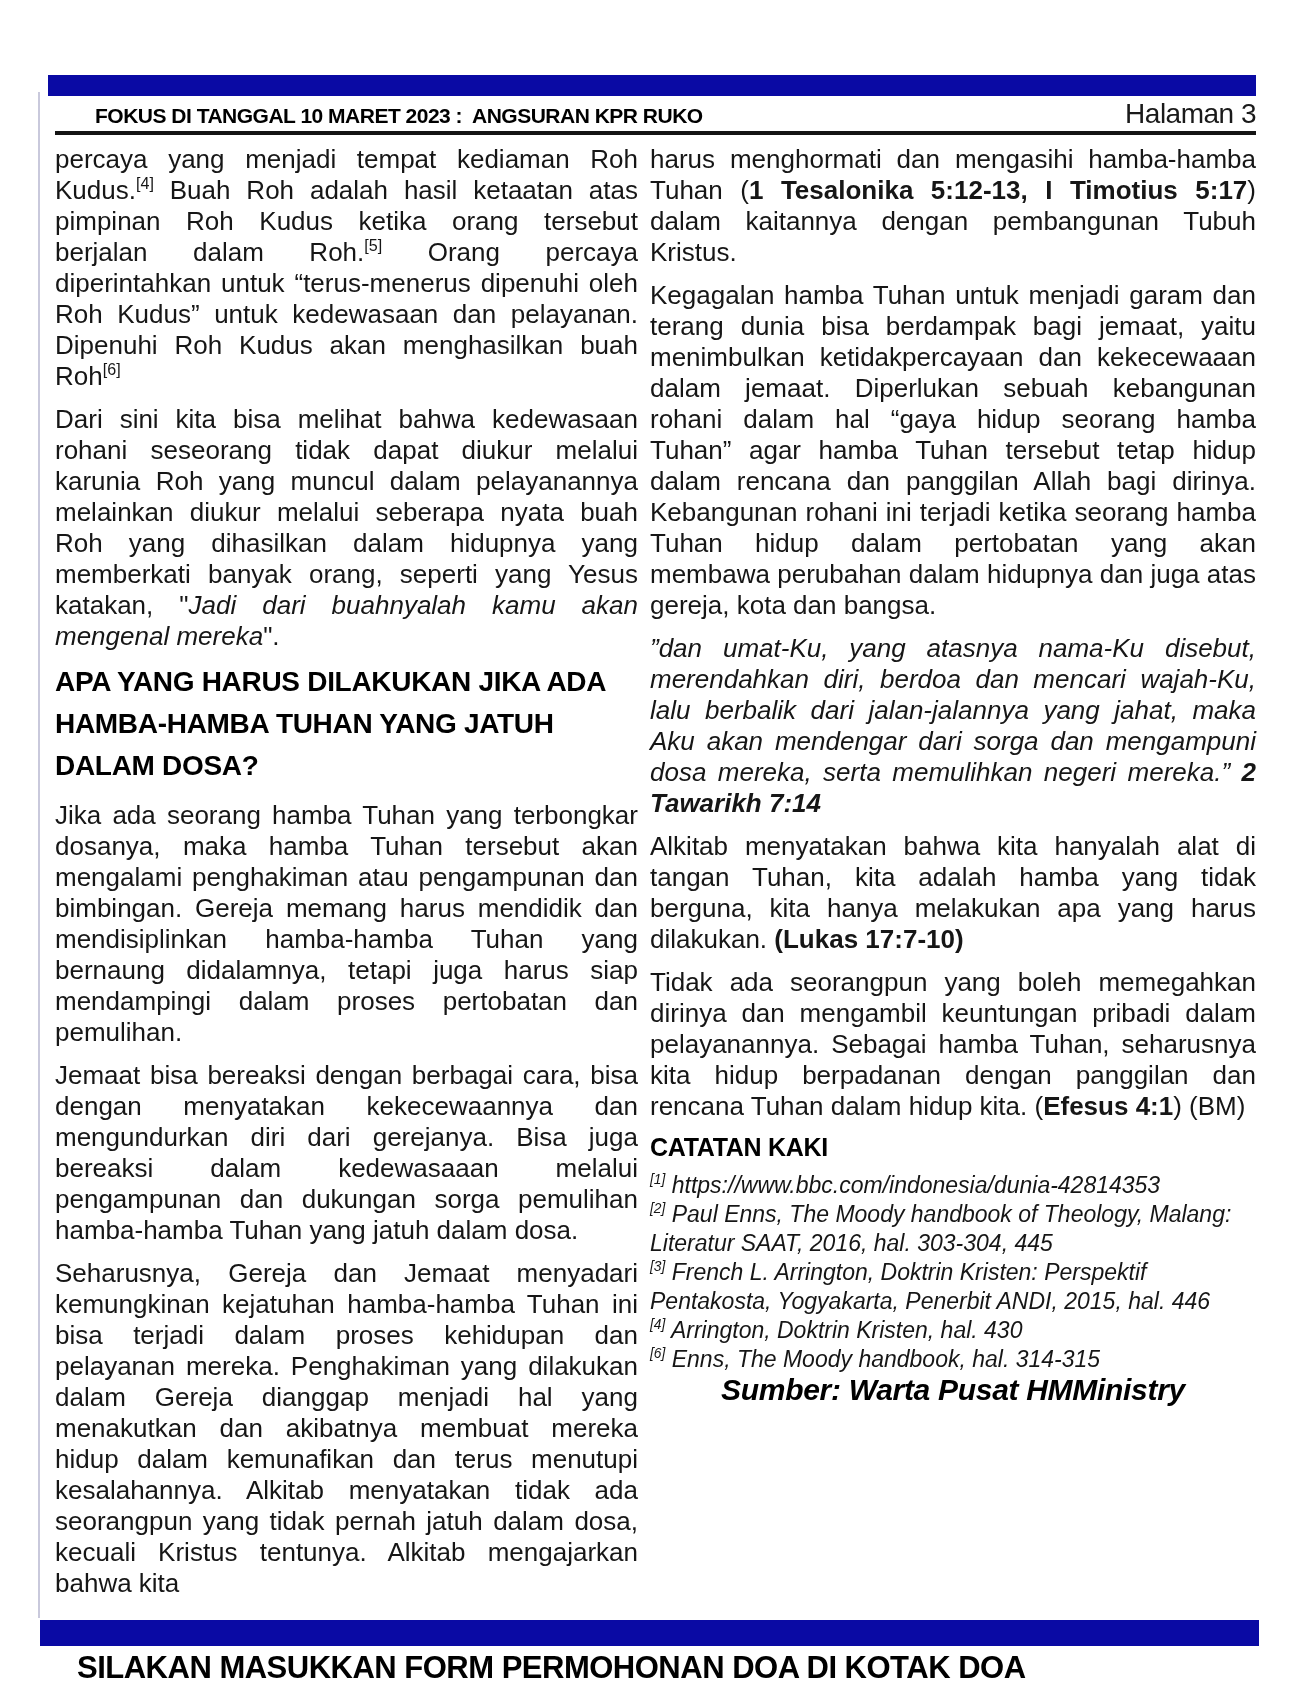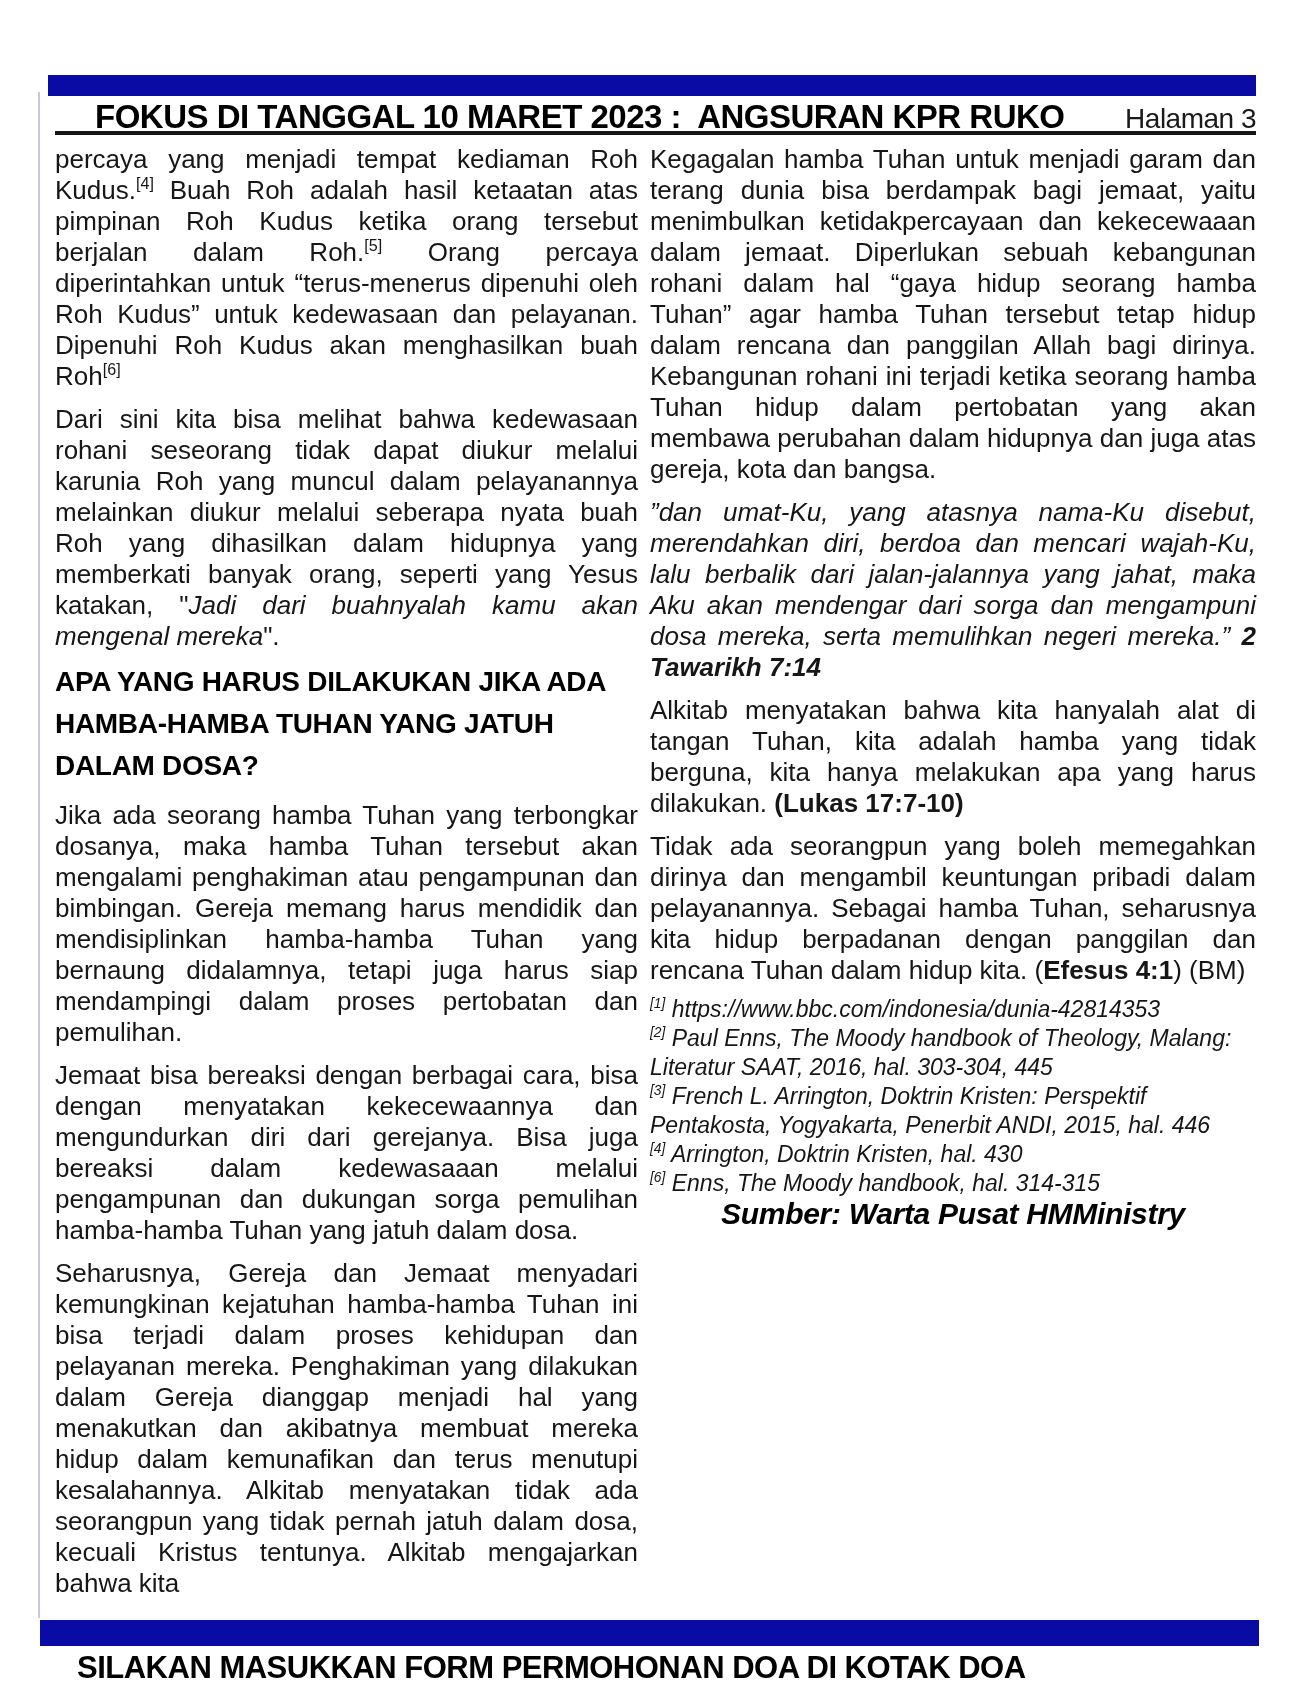--- a/index.html
+++ b/index.html
@@ -16,21 +16,21 @@
     background:#c9c9dc;
   }
   .topbar{
     position:absolute;left:48px;top:75px;width:1208px;height:21px;
   }
   .header-row{
     position:absolute;left:55px;top:98px;width:1201px;
     display:flex;align-items:baseline;justify-content:space-between;
   }
   .header-title{
-    font-weight:bold;font-size:33px;letter-spacing:-0.5px;
+    font-weight:bold;font-size:21px;letter-spacing:-0.5px;
     padding-left:40px;color:#000;white-space:pre;
   }
   .header-page{
     font-size:28px;color:#1a1a1a;letter-spacing:-0.5px;
   }
   .header-rule{
     position:absolute;left:55px;top:131px;width:1201px;height:4px;background:#141414;
   }
   .col{
     position:absolute;top:141px;
@@ -87,25 +87,27 @@
   <div class="col col-left">
     <p class="para"><span>percaya yang menjadi tempat kediaman Roh Kudus.</span><sup>[4]</sup><span> Buah Roh adalah hasil ketaatan atas pimpinan Roh Kudus ketika orang tersebut berjalan dalam Roh.</span><sup>[5]</sup><span> Orang percaya diperintahkan untuk “terus-menerus dipenuhi oleh Roh Kudus” untuk kedewasaan dan pelayanan. Dipenuhi Roh Kudus akan menghasilkan buah Roh</span><sup>[6]</sup></p>
     <p class="para"><span>Dari sini kita bisa melihat bahwa kedewasaan rohani seseorang tidak dapat diukur melalui karunia Roh yang muncul dalam pelayanannya melainkan diukur melalui seberapa nyata buah Roh yang dihasilkan dalam hidupnya yang memberkati banyak orang, seperti yang Yesus katakan, "</span><span class="seg-i">Jadi dari buahnyalah kamu akan mengenal mereka</span><span>".</span></p>
     <h2 class="section-heading">APA YANG HARUS DILAKUKAN JIKA ADA HAMBA-HAMBA TUHAN YANG JATUH DALAM DOSA?</h2>
     <p class="para"><span>Jika ada seorang hamba Tuhan yang terbongkar dosanya, maka hamba Tuhan tersebut akan mengalami penghakiman atau pengampunan dan bimbingan. Gereja memang harus mendidik dan mendisiplinkan hamba-hamba Tuhan yang bernaung didalamnya, tetapi juga harus siap mendampingi dalam proses pertobatan dan pemulihan.</span></p>
     <p class="para"><span>Jemaat bisa bereaksi dengan berbagai cara, bisa dengan menyatakan kekecewaannya dan mengundurkan diri dari gerejanya. Bisa juga bereaksi dalam kedewasaaan melalui pengampunan dan dukungan sorga pemulihan hamba-hamba Tuhan yang jatuh dalam dosa.</span></p>
     <p class="para"><span>Seharusnya, Gereja dan Jemaat menyadari kemungkinan kejatuhan hamba-hamba Tuhan ini bisa terjadi dalam proses kehidupan dan pelayanan mereka. Penghakiman yang dilakukan dalam Gereja dianggap menjadi hal yang menakutkan dan akibatnya membuat mereka hidup dalam kemunafikan dan terus menutupi kesalahannya. Alkitab menyatakan tidak ada seorangpun yang tidak pernah jatuh dalam dosa, kecuali Kristus tentunya. Alkitab mengajarkan bahwa kita</span></p>
   </div>
 
   <div class="col col-right">
+    <p class="para"><span>harus menghormati dan mengasihi hamba-hamba Tuhan (</span><span class="seg-b">1 Tesalonika 5:12-13, I Timotius 5:17</span><span>) dalam kaitannya dengan pembangunan Tubuh Kristus.</span></p>
     <p class="para"><span>Kegagalan hamba Tuhan untuk menjadi garam dan terang dunia bisa berdampak bagi jemaat, yaitu menimbulkan ketidakpercayaan dan kekecewaaan dalam jemaat. Diperlukan sebuah kebangunan rohani dalam hal “gaya hidup seorang hamba Tuhan” agar hamba Tuhan tersebut tetap hidup dalam rencana dan panggilan Allah bagi dirinya. Kebangunan rohani ini terjadi ketika seorang hamba Tuhan hidup dalam pertobatan yang akan membawa perubahan dalam hidupnya dan juga atas gereja, kota dan bangsa.</span></p>
     <p class="para quote-para"><span class="seg-i">”dan umat-Ku, yang atasnya nama-Ku disebut, merendahkan diri, berdoa dan mencari wajah-Ku, lalu berbalik dari jalan-jalannya yang jahat, maka Aku akan mendengar dari sorga dan mengampuni dosa mereka, serta memulihkan negeri mereka.” </span><span class="seg-b">2 Tawarikh 7:14</span></p>
     <p class="para"><span>Alkitab menyatakan bahwa kita hanyalah alat di tangan Tuhan, kita adalah hamba yang tidak berguna, kita hanya melakukan apa yang harus dilakukan. </span><span class="seg-b">(Lukas 17:7-10)</span></p>
     <p class="para"><span>Tidak ada seorangpun yang boleh memegahkan dirinya dan mengambil keuntungan pribadi dalam pelayanannya. Sebagai hamba Tuhan, seharusnya kita hidup berpadanan dengan panggilan dan rencana Tuhan dalam hidup kita. (</span><span class="seg-b">Efesus 4:1</span><span>) (BM)</span></p>
 
+    <div class="footnotes-heading">CATATAN KAKI</div>
 
     <div class="footnote">
       <sup>[1]</sup>
       <span>https://www.bbc.com/indonesia/dunia-42814353</span>
     </div>
     <div class="footnote">
       <sup>[2]</sup>
       <span>Paul Enns, The Moody handbook  of Theology, Malang: Literatur SAAT, 2016, hal. 303-304, 445</span>
     </div>
     <div class="footnote">

